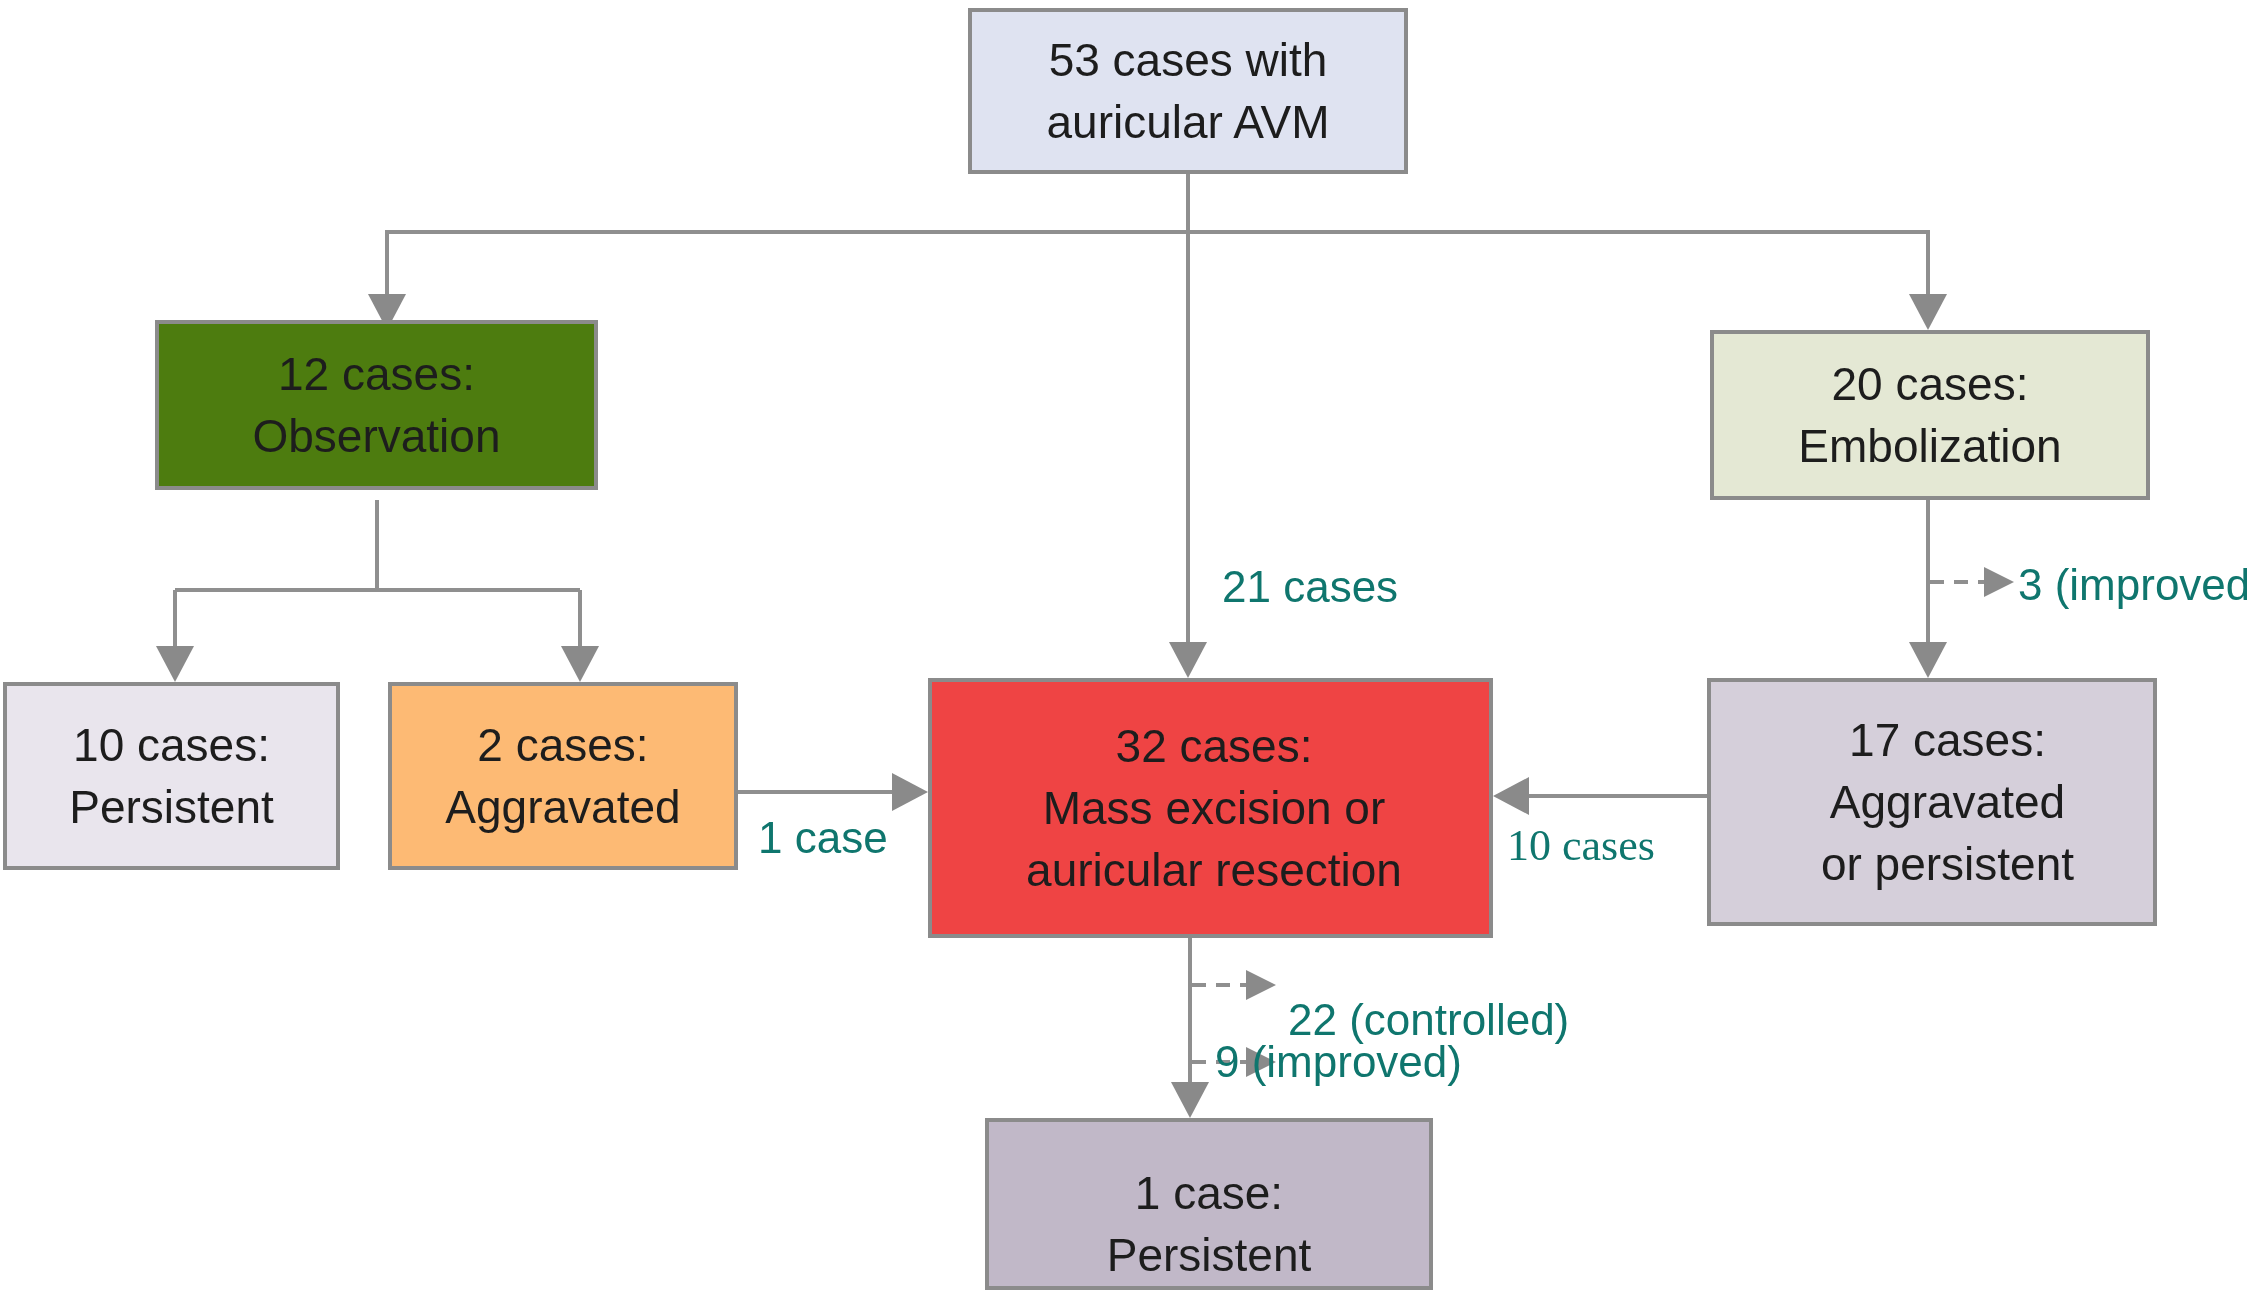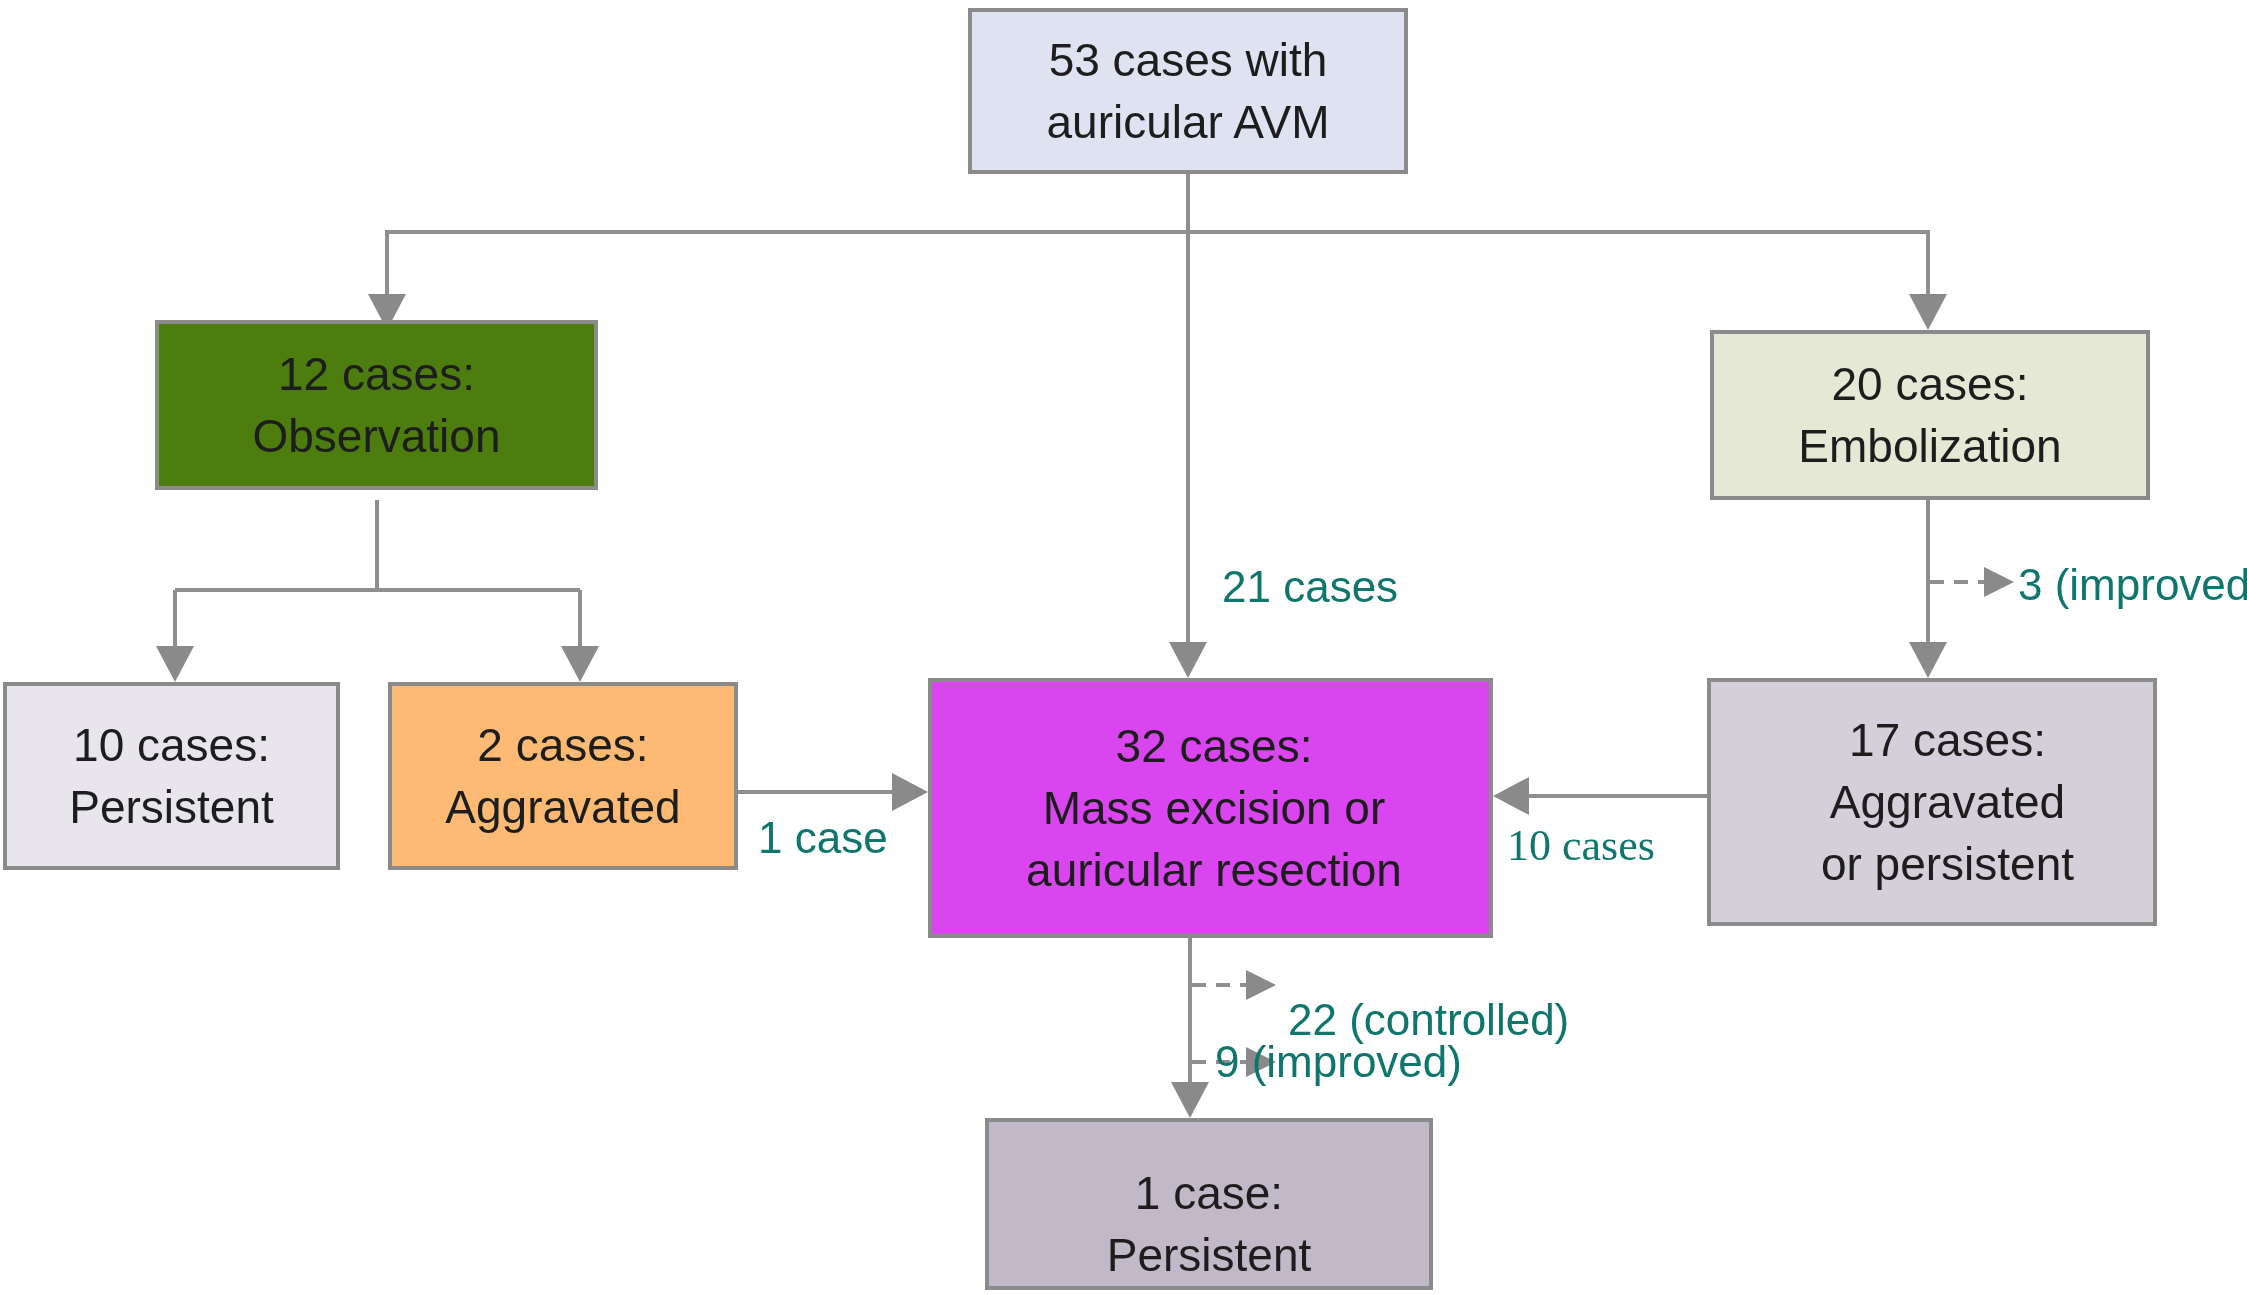--- a/index.html
+++ b/index.html
@@ -138,21 +138,21 @@
   <div class="node" style="left: 3px; top: 682px; width: 337px; height: 188px; background-color: rgb(233, 229, 237);">
     <span class="node-text">10 cases:
 Persistent</span>
   </div>
 
   <div class="node" style="left: 388px; top: 682px; width: 350px; height: 188px; background-color: #fdba74;">
     <span class="node-text">2 cases:
 Aggravated</span>
   </div>
 
-  <div class="node" style="left: 928px; top: 678px; width: 565px; height: 260px; background-color: #d946ef; padding-left: 7px;">
+  <div class="node" style="left: 928px; top: 678px; width: 565px; height: 260px; background-color: #ef4444; padding-left: 7px;">
     <span class="node-text">32 cases:
 Mass excision or
 auricular resection</span>
   </div>
 
   <div class="node" style="left: 1707px; top: 678px; width: 450px; height: 248px; background-color: rgb(213, 207, 218); padding-left: 31px;">
     <span class="node-text">17 cases:
 Aggravated
 or persistent</span>
   </div>

